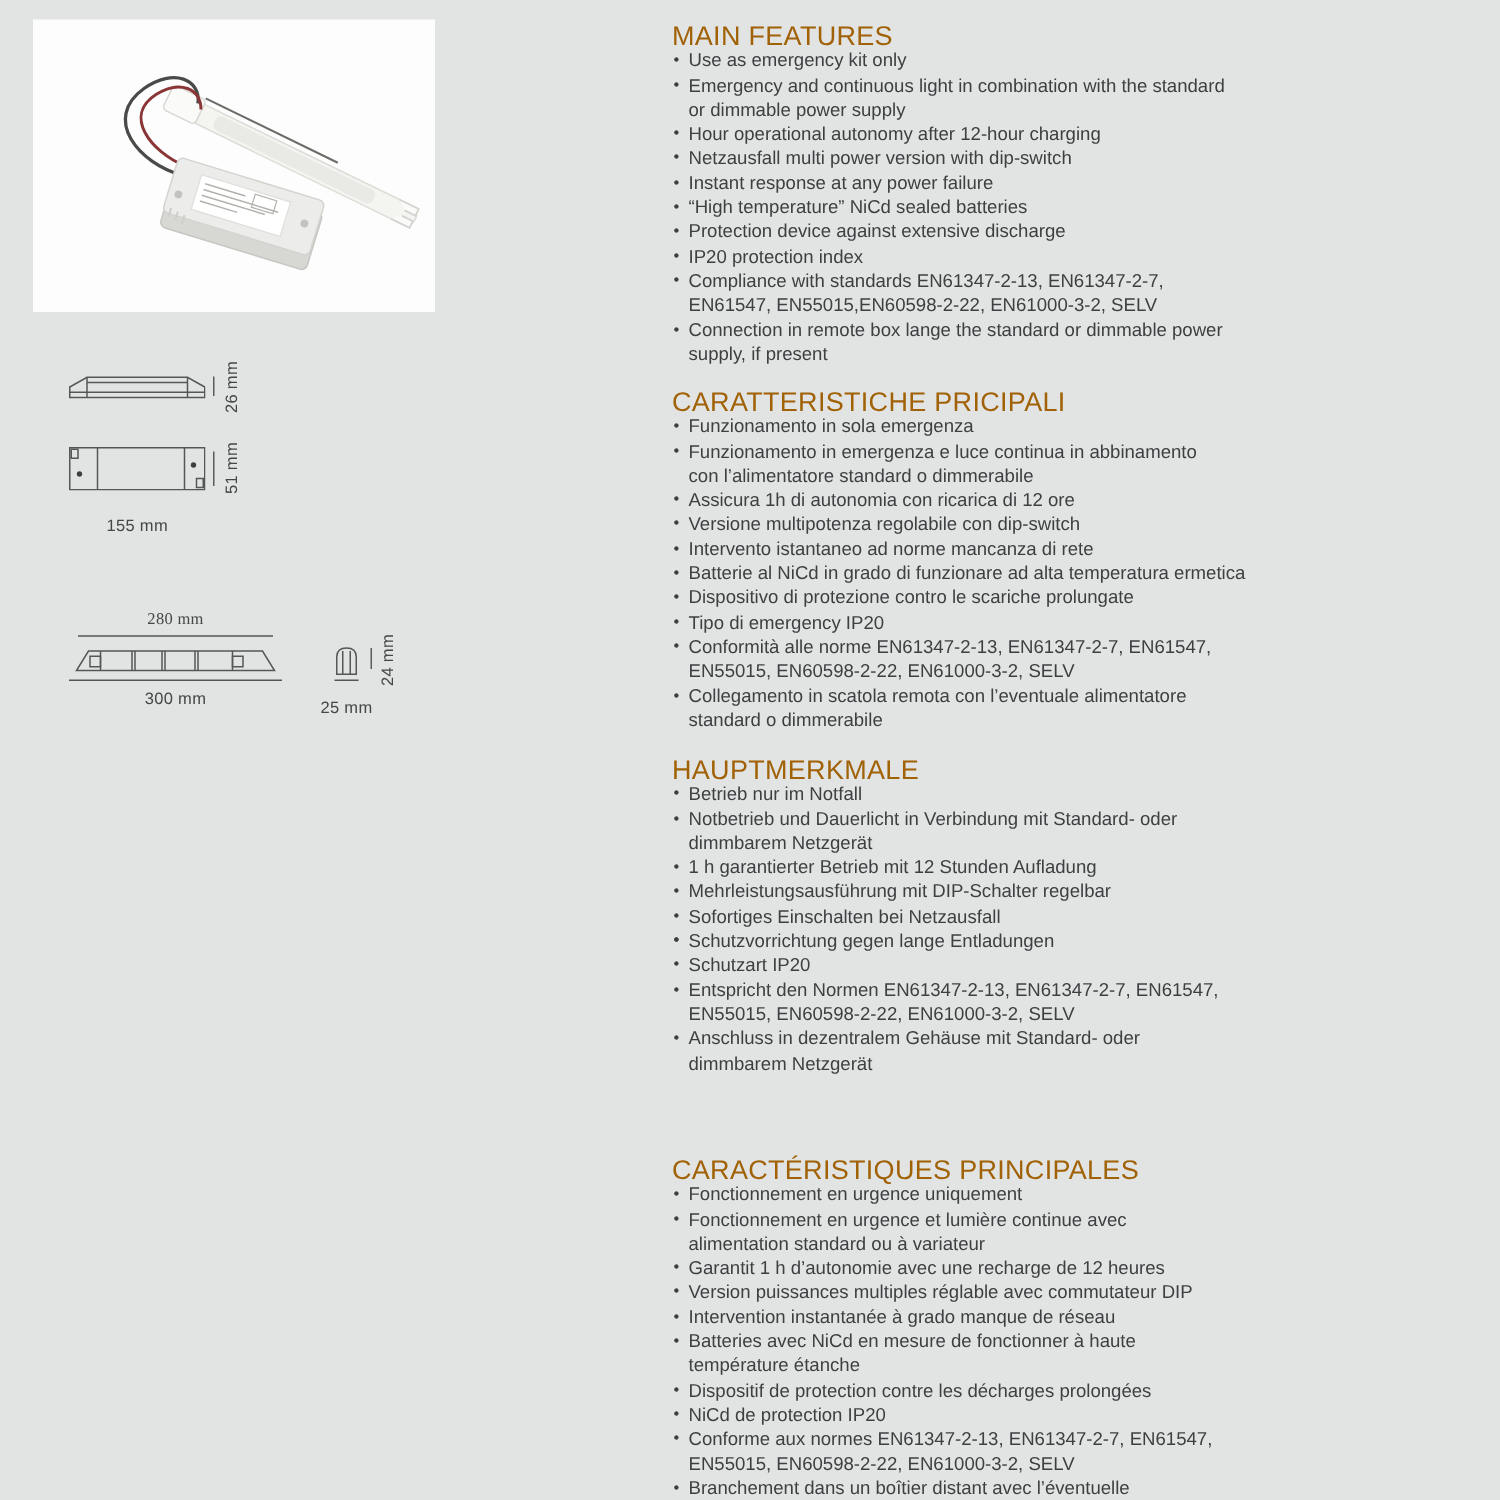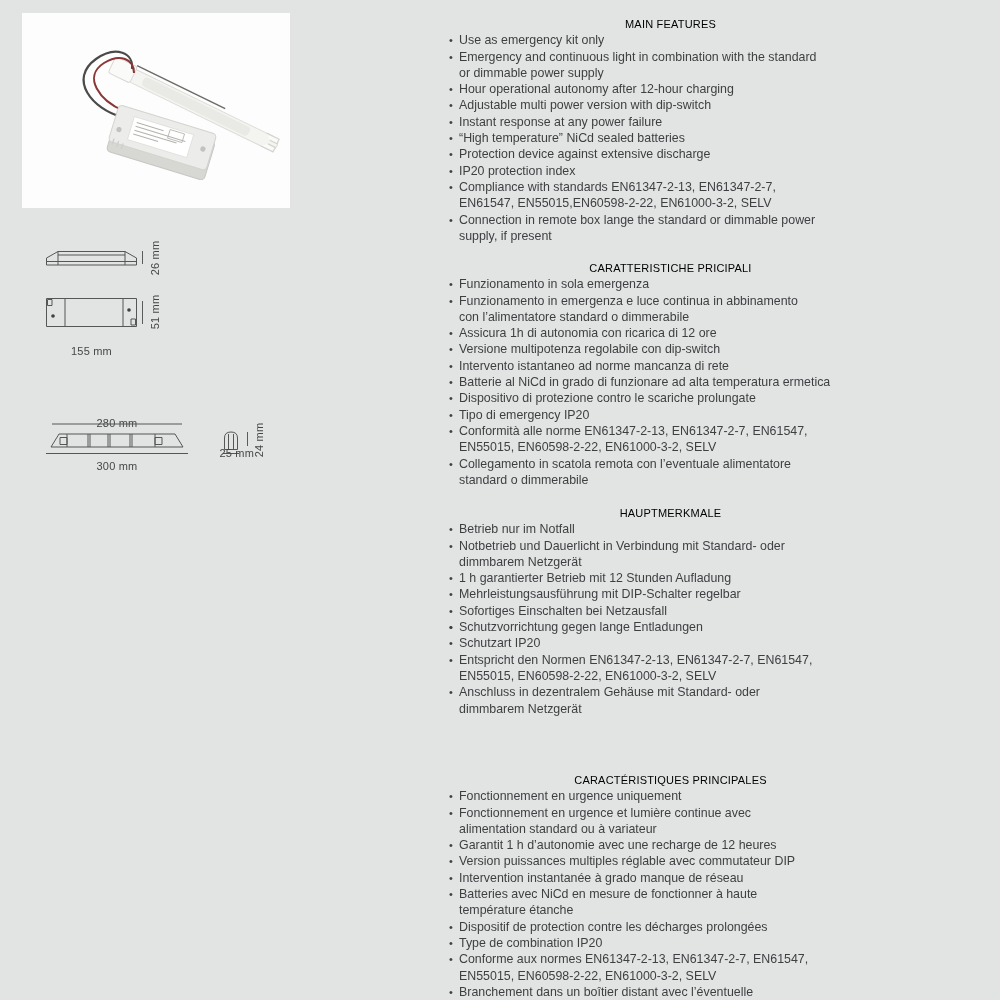--- a/index.html
+++ b/index.html
@@ -23,22 +23,22 @@
   }
   .dim-label.v{
     width:44px;height:44px;display:flex;align-items:center;justify-content:center;
     transform:rotate(-90deg);
   }
   
   #features{position:absolute;left:448px;top:0;width:445px;height:1000px;}
   .feat{position:absolute;left:0;width:445px;}
   .feat.s0{top:16px}.feat.s1{top:260px}.feat.s2{top:505px}.feat.s3{top:772px}
   .feat-title{
-    margin:0;font-size:11px;font-weight:400;line-height:16.3px;
-    letter-spacing:0.2px;color:#000000;text-align:center;
+    margin:0;font-size:18px;font-weight:400;line-height:16.3px;
+    letter-spacing:0.2px;color:#a16207;
   }
   .feat-list{margin:0;padding:0;list-style:none;}
   .feat-list li{
     position:relative;padding-left:11px;font-size:12.4px;line-height:16.3px;
     white-space:pre-line;color:#3d3f40;
   }
   .feat-list .dot{
     position:absolute;left:1px;top:0;font-size:11px;line-height:16.3px;color:#3d3f40;
   }
   
@@ -111,21 +111,21 @@
         <rect x="85" y="21" width="4.5" height="6"></rect>
       </g>
       <circle cx="7" cy="18" r="1.8" fill="#3d3f40"></circle>
       <circle cx="83" cy="12" r="1.8" fill="#3d3f40"></circle>
     </svg>
   </div>
   <div class="dim-tick" style="left:142px;top:301px;height:23px;"></div>
   <div class="dim-label v" style="left:133px;top:290px;">51 mm</div>
   <div class="dim-label" style="left:46px;top:345px;width:91px;">155 mm</div>
 
-  <div class="dim-label" style="left:45px;top:417px;width:144px;">280 mm</div>
+  <div class="dim-label" style="left:45px;top:407px;width:144px;font-family:Liberation Serif, serif;">280 mm</div>
   <div class="diag line-draw" style="left:45px;top:421px;width:144px;height:36px;">
     <svg viewBox="0 0 144 36">
       <g fill="none" stroke="#555757" stroke-width="1">
         <path d="M7,3 H137"></path>
         <path d="M6,26 L14,13 H130 L138,26 Z"></path>
         <path d="M22,13 V26 M43,13 V26 M45,13 V26 M63,13 V26 M65,13 V26 M85,13 V26 M87,13 V26 M110,13 V26"></path>
         <rect x="15" y="16.5" width="7" height="7"></rect>
         <rect x="110" y="16.5" width="7" height="7"></rect>
         <path d="M1,32.5 H143"></path>
       </g>
@@ -135,33 +135,33 @@
 
   <div class="diag line-draw" style="left:221px;top:429px;width:20px;height:25px;">
     <svg viewBox="0 0 20 25">
       <g fill="none" stroke="#555757" stroke-width="1">
         <path d="M3.5,20.5 V9 Q3.5,3 10,3 Q16.5,3 16.5,9 V20.5 Z"></path>
         <path d="M7.5,5 V20.5 M12.5,5 V20.5"></path>
         <path d="M2,24.5 H18"></path>
       </g>
     </svg>
   </div>
-  <div class="dim-label" style="left:208px;top:447px;width:46px;text-align:right;">25 mm</div>
+  <div class="dim-label" style="left:208px;top:466px;width:46px;">25 mm</div>
   <div class="dim-tick" style="left:247px;top:432px;height:14px;"></div>
   <div class="dim-label v" style="left:237px;top:418px;">24 mm</div>
 
   <div id="features">
       <section class="feat s0">
         <h2 class="feat-title">MAIN FEATURES</h2>
         <ul class="feat-list">
           <li><span class="dot">•</span><span class="txt">Use as emergency kit only</span></li>
           <li><span class="dot">•</span><span class="txt">Emergency and continuous light in combination with the standard
 or dimmable power supply</span></li>
           <li><span class="dot">•</span><span class="txt">Hour operational autonomy after 12-hour charging</span></li>
-          <li><span class="dot">•</span><span class="txt">Adjustable multi power version with dip-switch</span></li>
+          <li><span class="dot">•</span><span class="txt">Netzausfall multi power version with dip-switch</span></li>
           <li><span class="dot">•</span><span class="txt">Instant response at any power failure</span></li>
           <li><span class="dot">•</span><span class="txt">“High temperature” NiCd sealed batteries</span></li>
           <li><span class="dot">•</span><span class="txt">Protection device against extensive discharge</span></li>
           <li><span class="dot">•</span><span class="txt">IP20 protection index</span></li>
           <li><span class="dot">•</span><span class="txt">Compliance with standards EN61347-2-13, EN61347-2-7,
 EN61547, EN55015,EN60598-2-22, EN61000-3-2, SELV</span></li>
           <li><span class="dot">•</span><span class="txt">Connection in remote box lange the standard or dimmable power
 supply, if present</span></li>
         </ul>
       </section>
@@ -206,21 +206,21 @@
         <ul class="feat-list">
           <li><span class="dot">•</span><span class="txt">Fonctionnement en urgence uniquement</span></li>
           <li><span class="dot">•</span><span class="txt">Fonctionnement en urgence et lumière continue avec
 alimentation standard ou à variateur</span></li>
           <li><span class="dot">•</span><span class="txt">Garantit 1 h d’autonomie avec une recharge de 12 heures</span></li>
           <li><span class="dot">•</span><span class="txt">Version puissances multiples réglable avec commutateur DIP</span></li>
           <li><span class="dot">•</span><span class="txt">Intervention instantanée à grado manque de réseau</span></li>
           <li><span class="dot">•</span><span class="txt">Batteries avec NiCd en mesure de fonctionner à haute
 température étanche</span></li>
           <li><span class="dot">•</span><span class="txt">Dispositif de protection contre les décharges prolongées</span></li>
-          <li><span class="dot">•</span><span class="txt">Type de combination IP20</span></li>
+          <li><span class="dot">•</span><span class="txt">NiCd de protection IP20</span></li>
           <li><span class="dot">•</span><span class="txt">Conforme aux normes EN61347-2-13, EN61347-2-7, EN61547,
 EN55015, EN60598-2-22, EN61000-3-2, SELV</span></li>
           <li><span class="dot">•</span><span class="txt">Branchement dans un boîtier distant avec l’éventuelle
 alimentation standard ou à variateur</span></li>
         </ul>
       </section>
     </div>
 
 </div>
 

